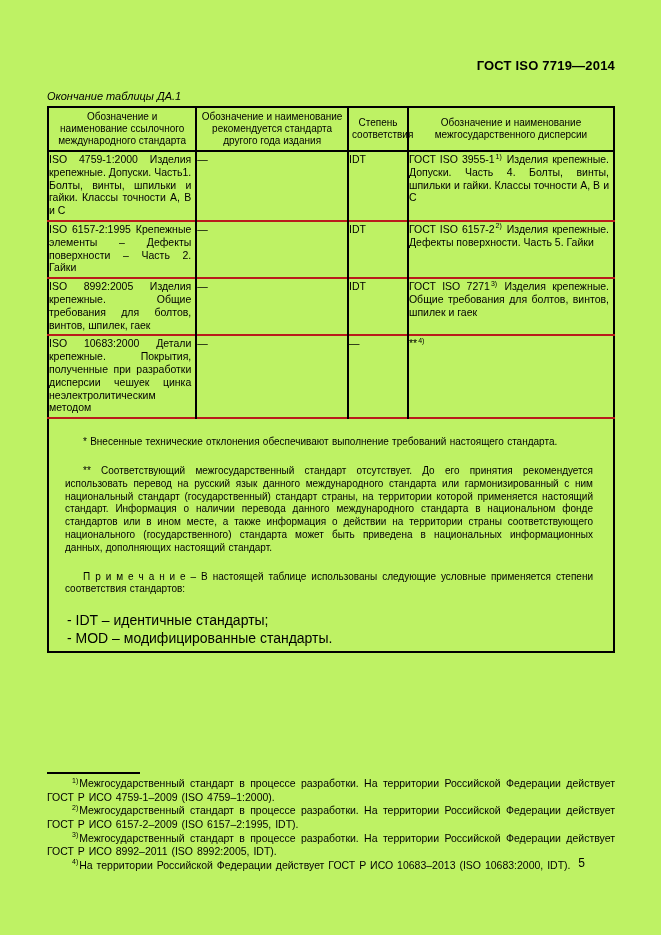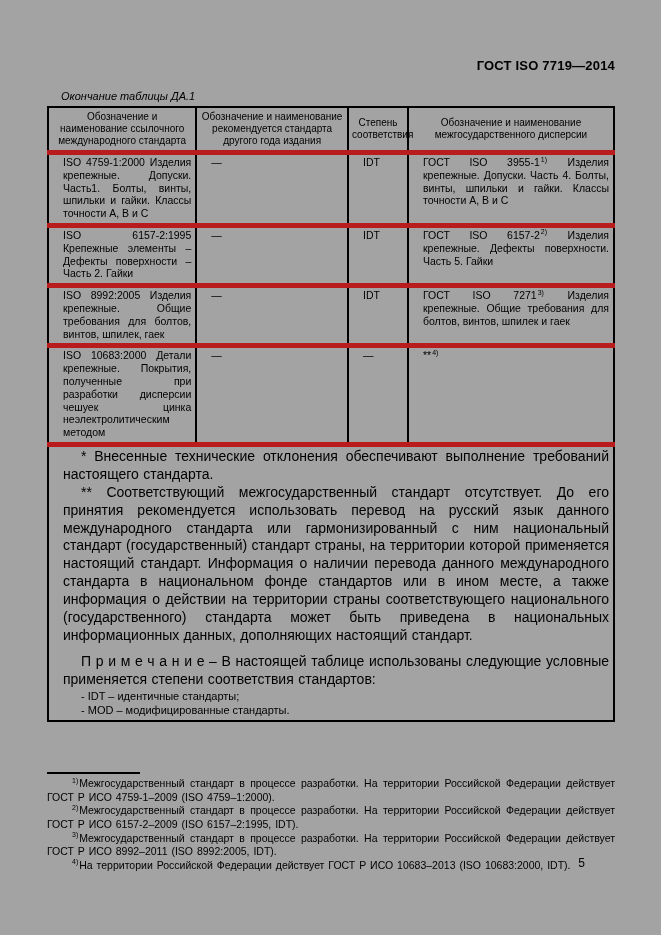--- a/index.html
+++ b/index.html
@@ -1,20 +1,20 @@
 <!DOCTYPE html>
 <html><head>
 <meta charset="utf-8">
 <style>
   html, body { margin: 0; padding: 0; background: #ffffff; }
   .page {
     position: relative;
     width: 661px;
     height: 935px;
-    background: #a3a3a3;
+    background: #bef264;
     color: #000000;
     font-family: "Liberation Sans", sans-serif;
     overflow: hidden;
   }
   .content {
     position: absolute;
     left: 47px;
     top: 0;
     width: 568px;
   }
@@ -22,71 +22,70 @@
     margin-top: 58px;
     text-align: right;
     font-weight: bold;
     font-size: 13px;
     letter-spacing: 0.2px;
   }
   .table-caption {
     margin-top: 17px;
     font-style: italic;
     font-size: 11px;
-    margin-left: 14px;
   }
   table.std-table {
     margin-top: 4px;
     width: 100%;
     border-collapse: collapse;
     border: 2px solid #000;
     table-layout: fixed;
   }
   table.std-table th {
     border-left: 2px solid #000;
     border-bottom: 2px solid #000;
     font-weight: normal;
     font-size: 10px;
     line-height: 1.2;
     text-align: center;
     vertical-align: middle;
     padding: 3px 3px;
   }
   table.std-table td {
     border-left: 2px solid #000;
-    border-top: 5px solid #b91c1c;
+    border-top: 2px solid #b91c1c;
     font-size: 10.5px;
     line-height: 1.22;
     vertical-align: top;
     text-align: justify;
-    padding: 1px 4px 3px 14px;
+    padding: 1px 4px 3px 0;
   }
   table.std-table th:first-child,
   table.std-table td:first-child { border-left: none; }
   td.c-mid {
     text-align: center;
     vertical-align: middle;
   }
   td.tbl-footnotes {
     border-top: 2px solid #000;
     border-left: none;
     padding: 3px 8px 6px 8px;
   }
   .tbl-fn-p {
-    margin: 0;
-    font-size: 14px;
+    margin: 16px;
+    font-size: 10px;
     line-height: 1.28;
     text-align: justify;
     text-indent: 18px;
     word-spacing: 0.5px;
   }
   .tbl-note { margin-top: 8px; }
   .tbl-note-item {
     margin: 0;
-    font-size: 11px;
+    font-size: 14px;
     line-height: 1.28;
     text-indent: 18px;
   }
   sup.sref {
     font-size: 7px;
     line-height: 0;
     vertical-align: super;
     margin: 0 1px;
   }
   .bottom-block {

